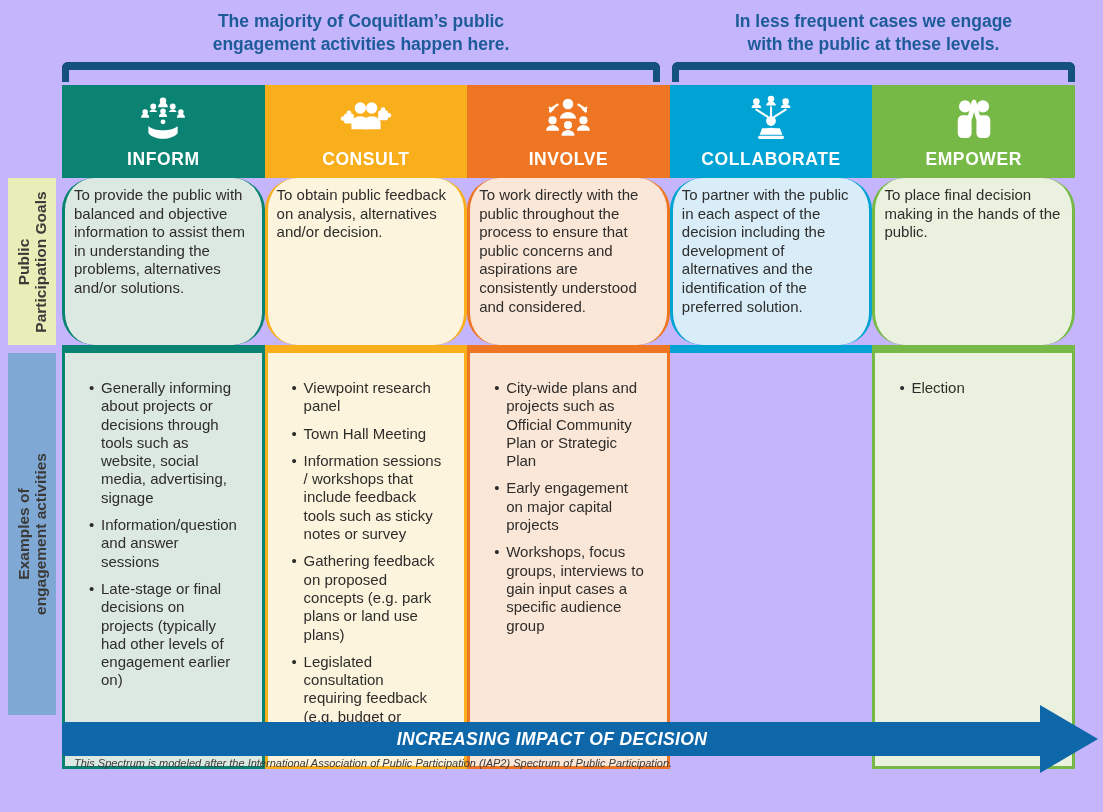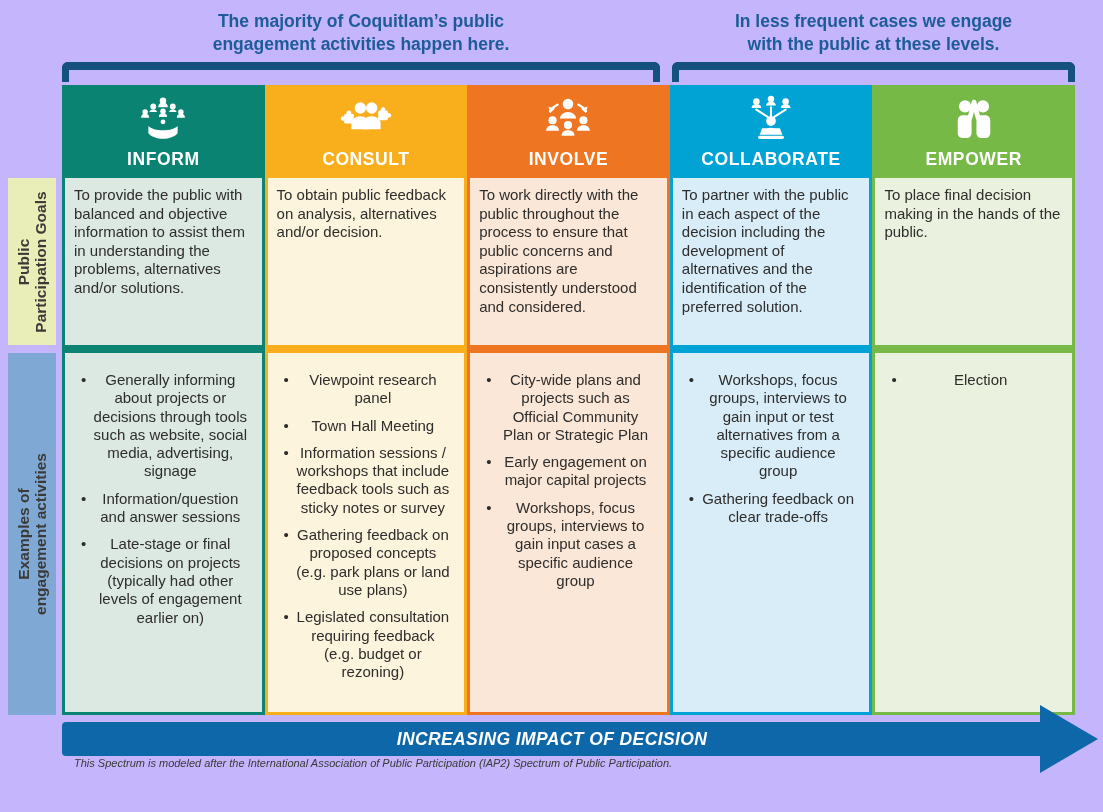--- a/index.html
+++ b/index.html
@@ -52,30 +52,30 @@
     height:93px; background:var(--col); display:flex; flex-direction:column;
     align-items:center; justify-content:flex-end; padding-bottom:8px; box-sizing:border-box;
   }
   .col-header .icon { height:52px; display:flex; align-items:center; justify-content:center; }
   .col-header .hlabel {
     color:#fff; font-weight:bold; font-size:17.5px; letter-spacing:.6px; margin-top:2px;
   }
   .cell-goal {
     height:167px; box-sizing:border-box; background:var(--tint);
     border-left:3px solid var(--col); border-right:3px solid var(--col);
-    padding:8px 8px 6px 9px; font-size:15px; line-height:1.24; color:var(--body-text,#2E2D2C);
+    padding:8px 8px 6px 9px; font-size:15px; line-height:1.24; color:var(--body-text,#2E2D2C);border-radius:32px;
   }
   .sep-band { height:8px; background:var(--col); }
   .cell-examples {
     flex:1; box-sizing:border-box; background:var(--tint);
     border-left:3px solid var(--col); border-right:3px solid var(--col);
     border-bottom:3px solid var(--col);
     padding:10px 6px 6px 7px; font-size:15px; line-height:1.22; color:var(--body-text,#2E2D2C);
   }
-  .cell-examples ul { list-style:none; margin:8px; padding:0;text-align:center; }
+  .cell-examples ul { list-style:none; margin:16px; padding:0; }
   .cell-examples li { position:relative; padding-left:13px; margin-bottom:9px; }
   .cell-examples li::before { content:"\2022"; position:absolute; left:1px; top:0; }
 
   
   #arrow-body {
     position:absolute; left:62px; top:722px; width:980px; height:34px;
     background:var(--arrow-blue,#0E67A9); border-radius:4px 0 0 4px;
     display:flex; align-items:center; justify-content:center;
   }
   #arrow-body .alabel {
@@ -234,26 +234,20 @@
             <circle cx="32" cy="32" r="6"></circle>
             <path d="M24 44a9 7 0 0 1 16 0z"></path>
             <path d="M21 41h22l3 8H18z"></path>
             <rect x="16" y="50" width="32" height="4" rx="2"></rect>
           </svg>
         </div>
         <div class="hlabel">COLLABORATE</div>
       </div>
       <div class="cell-goal">To partner with the public in each aspect of the decision including the development of alternatives and the identification of the preferred solution.</div>
       <div class="sep-band"></div>
-      <div class="cell-examples">
-        <ul>
-            <li>Workshops, focus groups, interviews to gain input or test alternatives from a specific audience group</li>
-            <li>Gathering feedback on clear trade-offs</li>
-          </ul>
-      </div>
     </div>
 
     <div class="col" style="--col: #76B947; --tint: #EAF2DF;">
       <div class="col-header">
         <div class="icon">
           <svg width="52" height="52" viewBox="0 0 64 64" fill="#fff">
             <circle cx="21" cy="14" r="7.5"></circle>
             <circle cx="43" cy="14" r="7.5"></circle>
             <rect x="12" y="25" width="17" height="28" rx="6"></rect>
             <rect x="35" y="25" width="17" height="28" rx="6"></rect>

